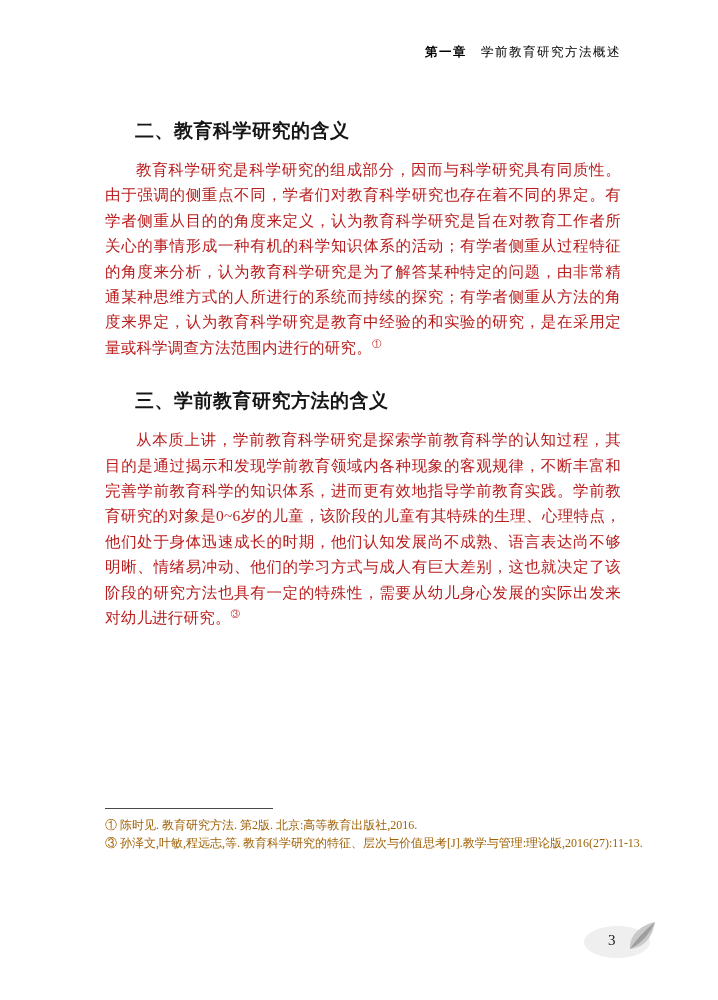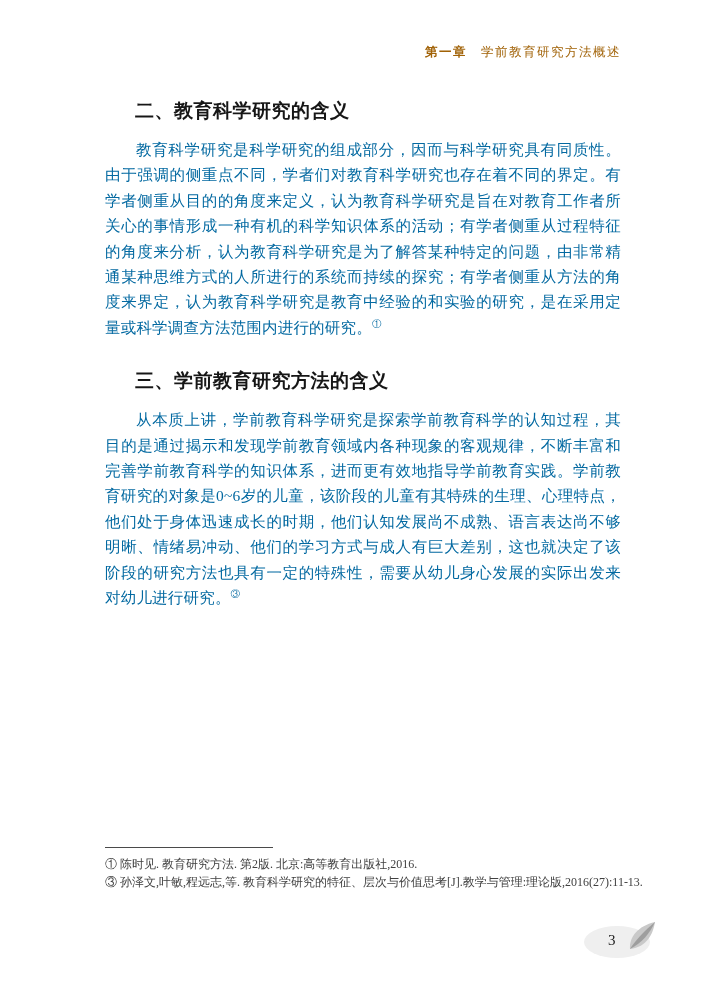--- a/index.html
+++ b/index.html
@@ -8,49 +8,49 @@
     position:relative;
     width:718px;height:1000px;
     background:#ffffff;
     overflow:hidden;
     font-family:"Liberation Serif", serif;
   }
   
   .running-head{
     position:absolute; top:44px; right:97px;
     font-family:"Liberation Sans", sans-serif;
-    font-size:12.5px; color:#a16207; letter-spacing:1.5px;
+    font-size:12.5px; color:#000000; letter-spacing:1.5px;
     white-space:nowrap;
   }
   .rh-chapter{font-weight:bold; margin-right:14px;}
   
   .content{
-    position:absolute; left:105px; top:98px; width:516px;
+    position:absolute; left:105px; top:118px; width:516px;
   }
   .sec-heading{
     font-family:"Liberation Sans", sans-serif;
     font-size:19px; font-weight:bold; color:#161616;
     margin:0 0 13px 30px; letter-spacing:0.5px;
   }
   .sec-heading.not-first{margin-top:28px;}
   .body-para{
     margin:0;
     font-size:15.5px; line-height:25.4px;
-    color:#0369a1;
+    color:#b91c1c;
     text-align:justify;
     text-indent:2em;
     letter-spacing:0.2px;
   }
   .body-para sup{
     font-size:9.5px; line-height:0; vertical-align:super;
   }
   
   .footnotes{
-    position:absolute; left:105px; top:847px; width:520px;
-    font-size:12px; line-height:18.4px; color:#404040;
+    position:absolute; left:105px; top:808px; width:520px;
+    font-size:12px; line-height:18.4px; color:#a16207;
   }
   .fn-rule{
     width:168px; height:0;
     border-top:1px solid #4a4a4a;
     margin:0 0 7px 0;
   }
   .fn-item{margin:0; white-space:nowrap;}
   
   .page-badge{
     position:absolute; left:584px; top:920px; width:84px; height:42px;

